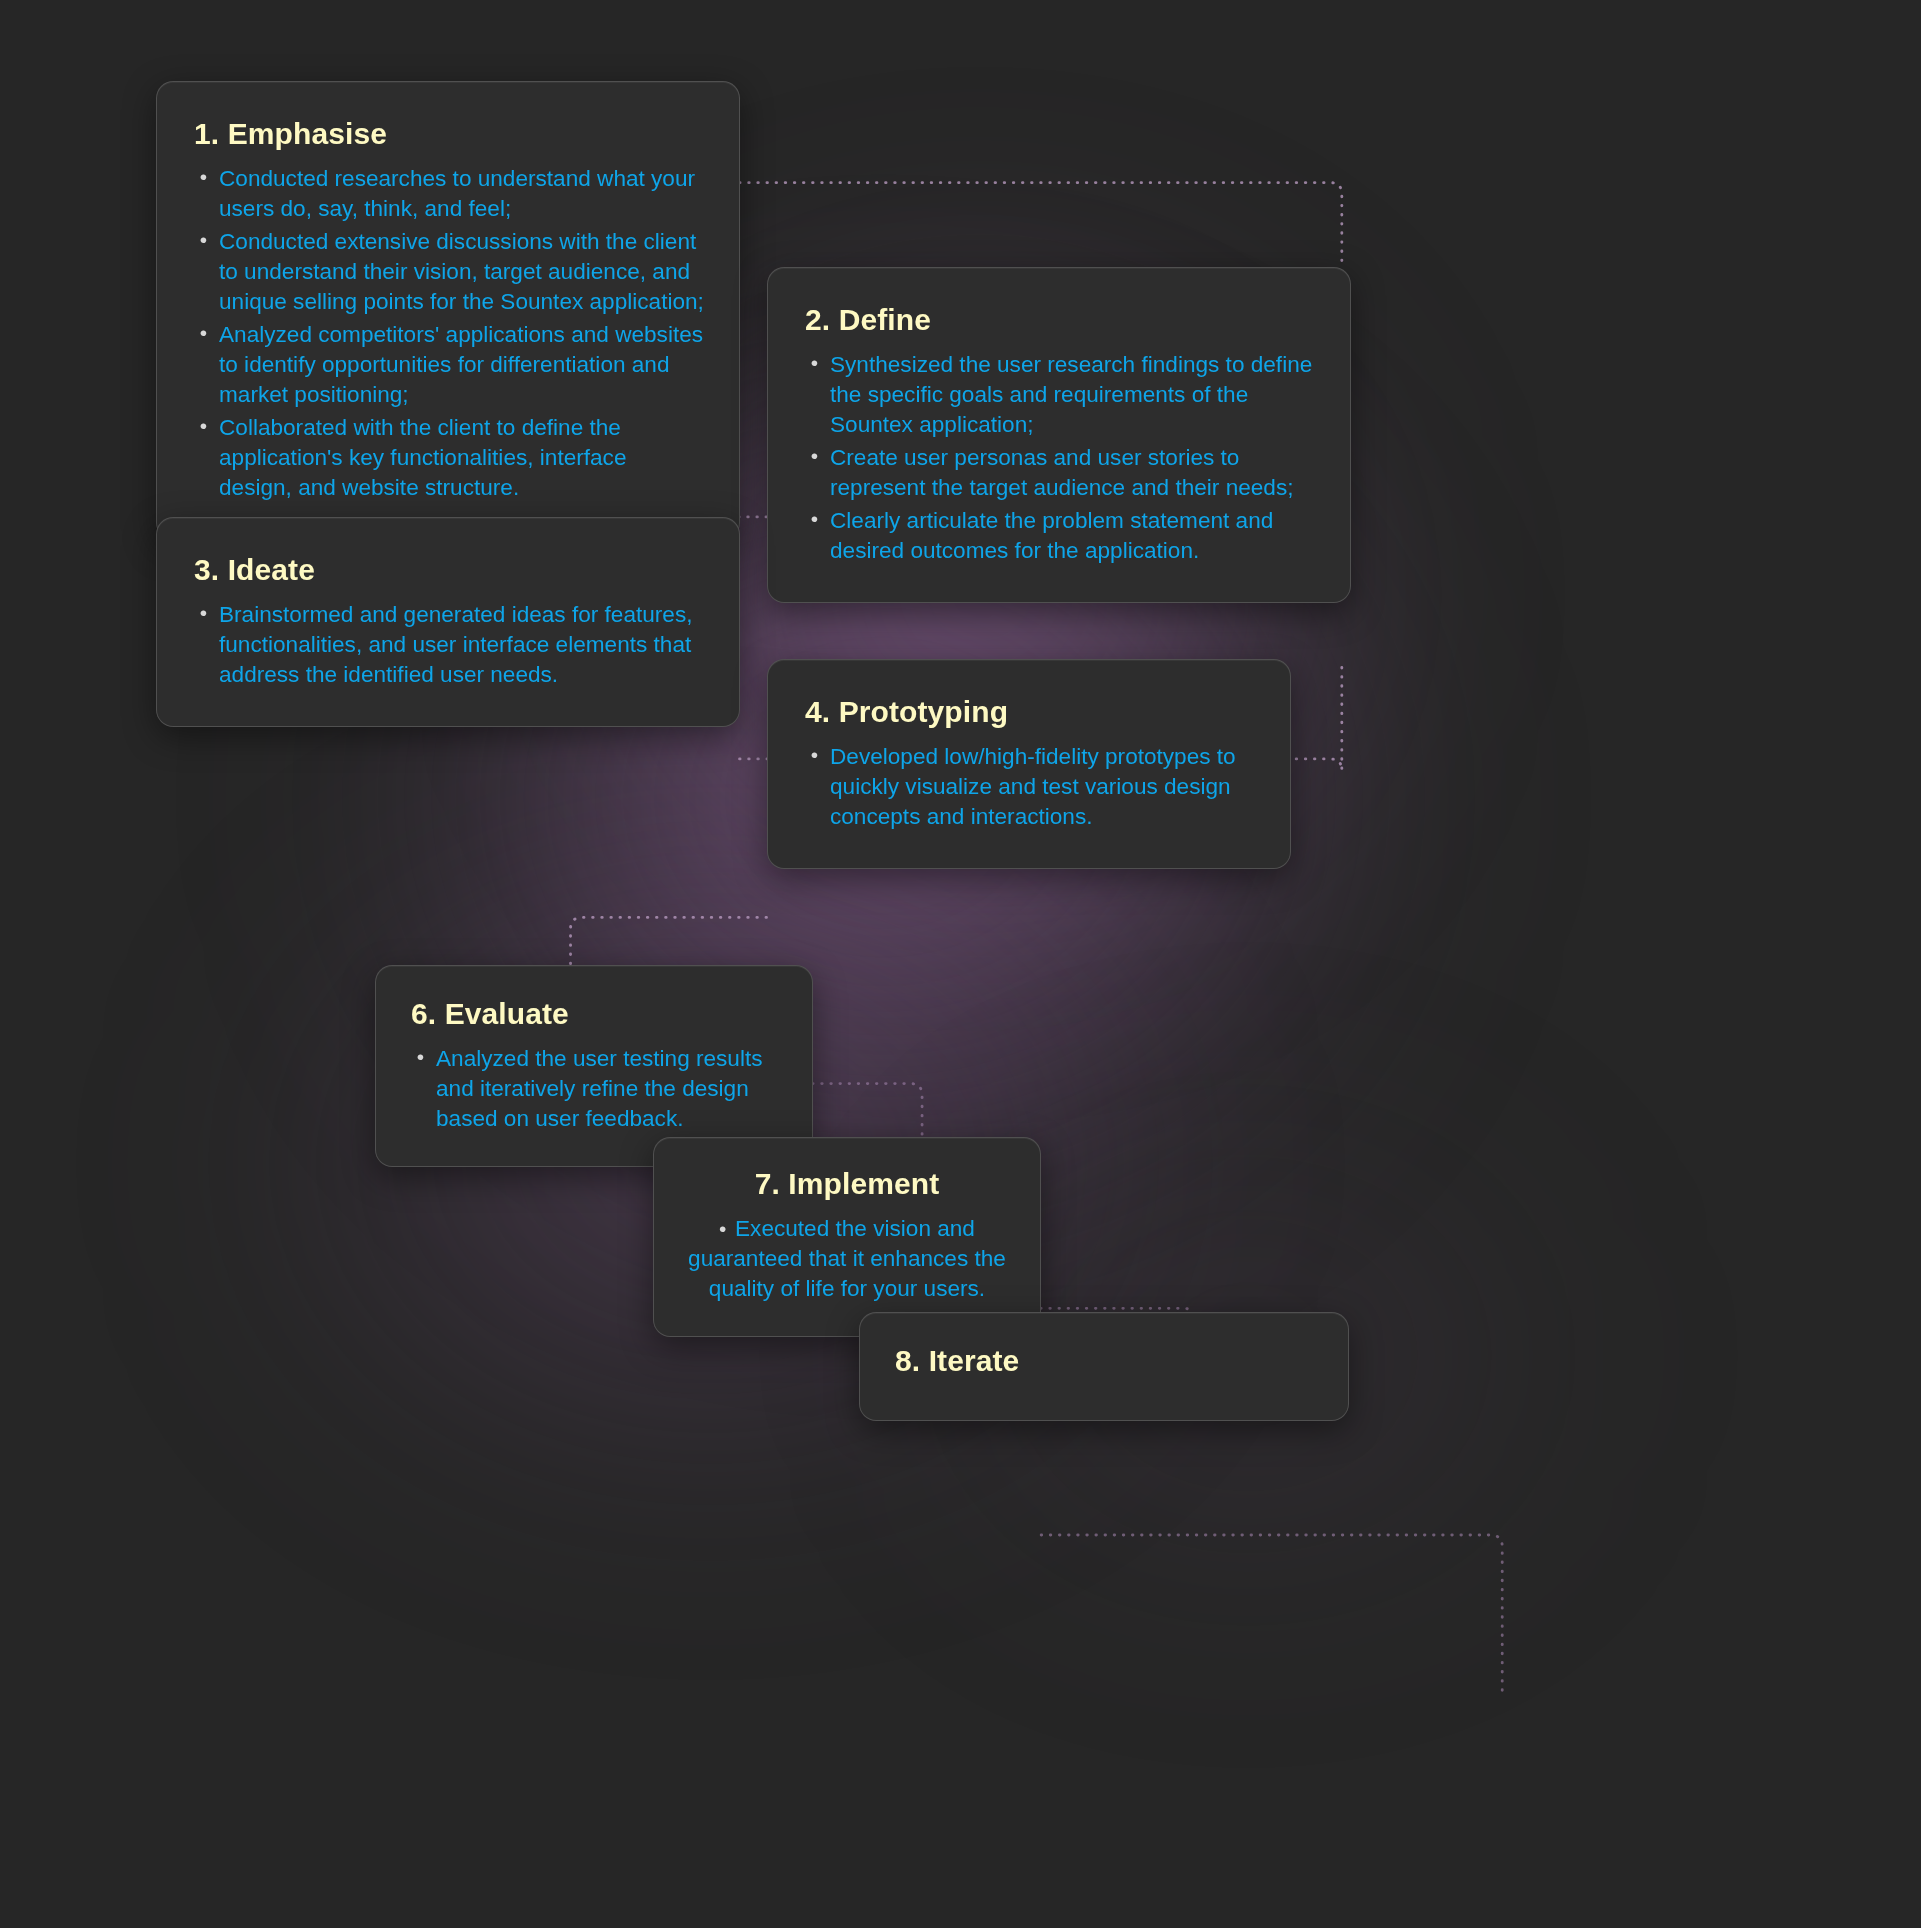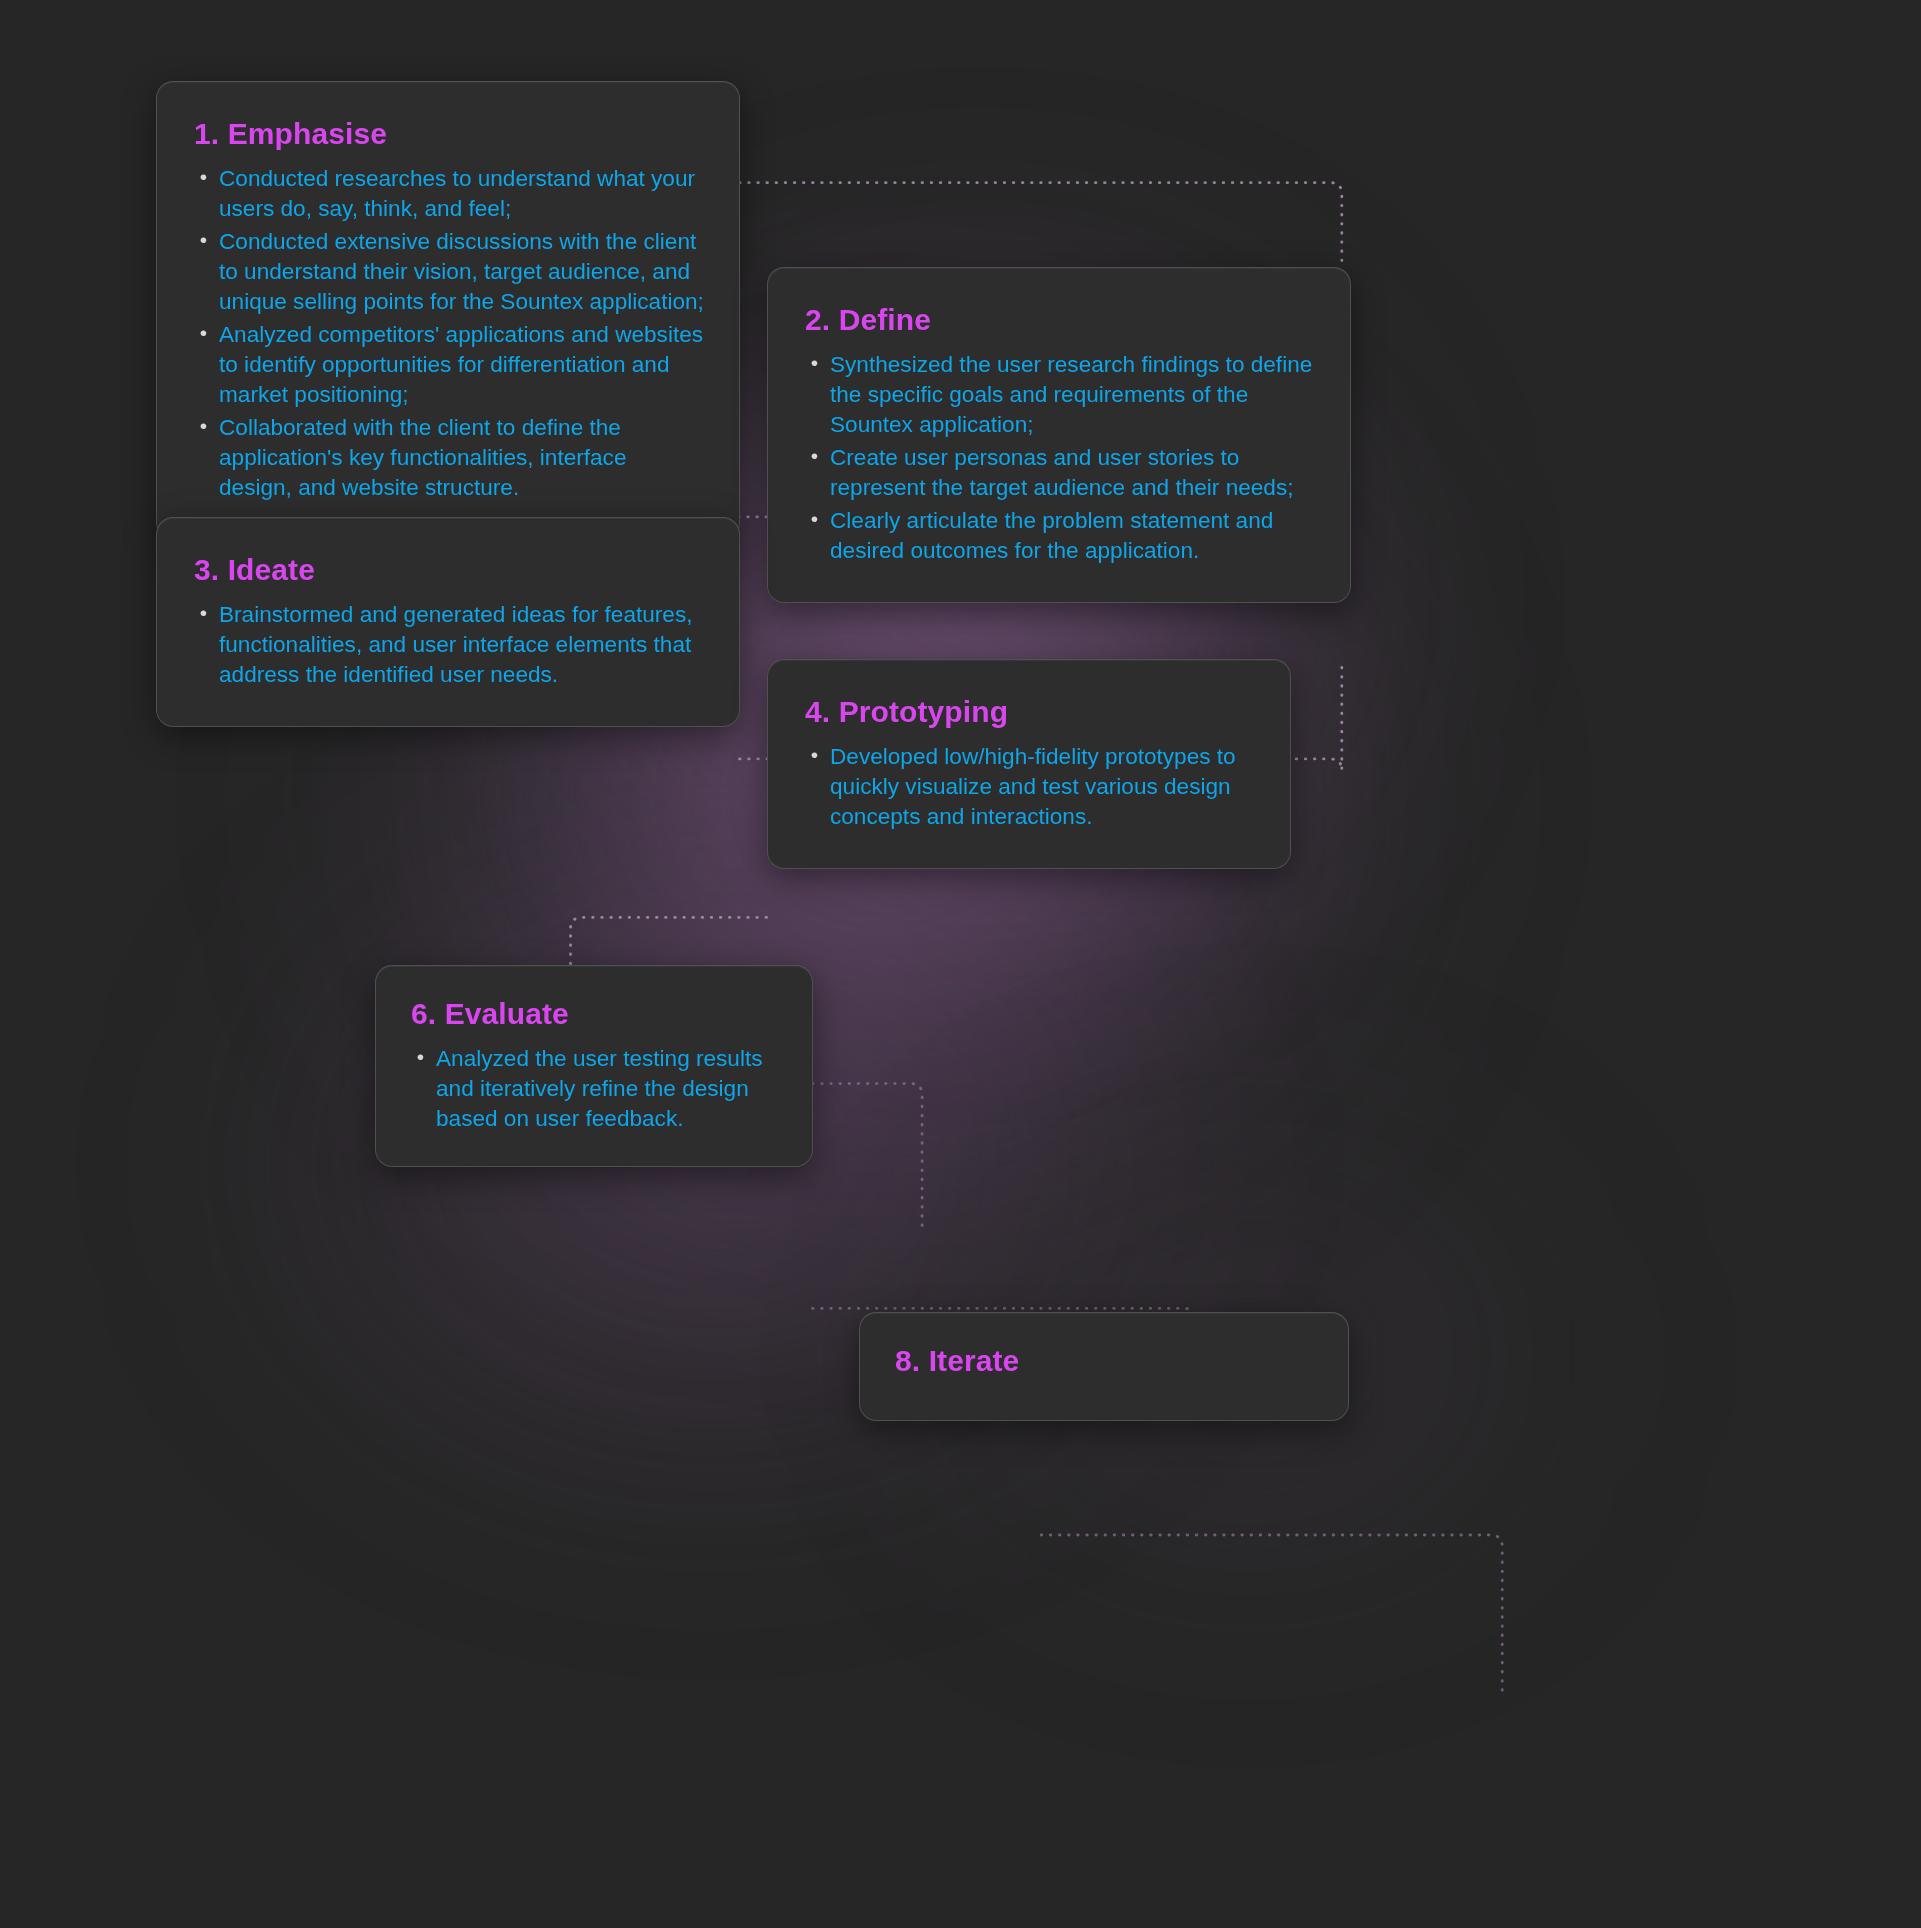--- a/index.html
+++ b/index.html
@@ -102,21 +102,21 @@
     border: 1px solid rgba(255,255,255,0.17);
     border-radius: 17.3px;
     padding: 33px 35px 33px 37px;
     box-shadow: 0 9.6px 33px rgba(0,0,0,0.42),
                 inset 0 1px 0 rgba(255,255,255,0.05);
   }
 
   .card-title {
     font-size: 30px;
     font-weight: 700;
-    color: #d946ef;
+    color: #fef9c3;
     letter-spacing: 0.1px;
     margin-bottom: 11.5px;
     line-height: 1.25;
   }
 
   .card-list {
     list-style: none;
     margin: 0;
     padding: 0;
   }
@@ -229,19 +229,25 @@
   </div>
 
 
   <div class="card" id="card-6">
     <div class="card-title">6. Evaluate</div>
     <ul class="card-list">
       <li>Analyzed the user testing results and iteratively refine the design based on user feedback.</li>
     </ul>
   </div>
 
+  <div class="card center" id="card-7">
+    <div class="card-title">7. Implement</div>
+    <ul class="card-list">
+      <li>Executed the vision and guaranteed that it enhances the quality of life for your users.</li>
+    </ul>
+  </div>
 
   <div class="card" id="card-8">
     <div class="card-title">8. Iterate</div>
   </div>
 
 </div>
 
 
 </body></html>

